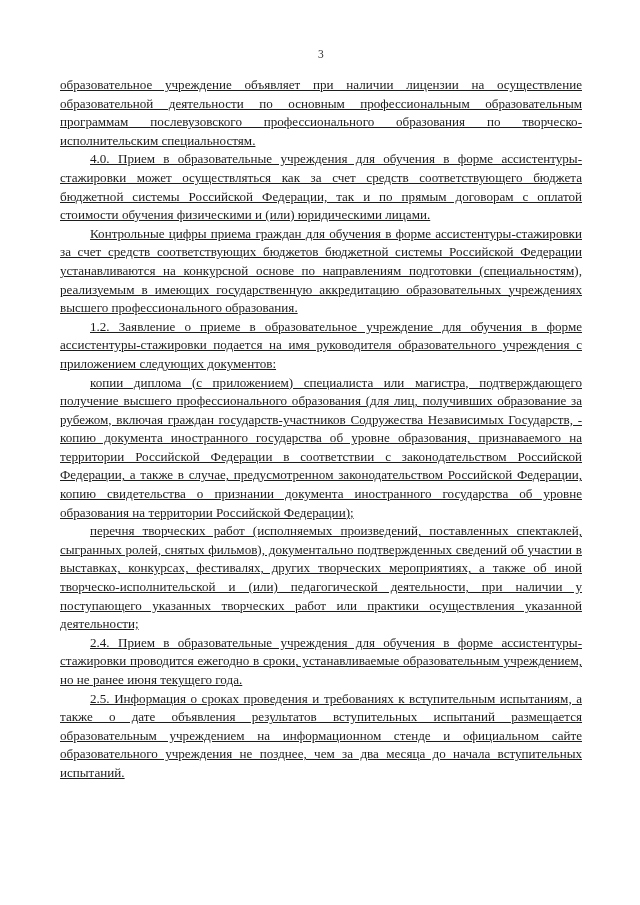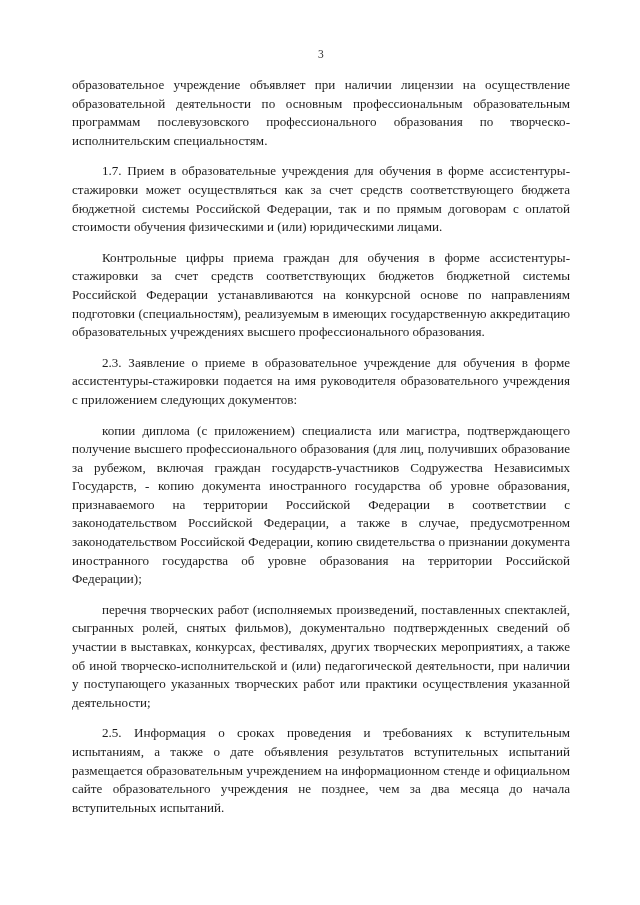--- a/index.html
+++ b/index.html
@@ -30,36 +30,38 @@
     letter-spacing: 0.2px;
   }
   .body-text {
     font-size: 13.1px;
     line-height: 18.6px;
     text-align: justify;
     text-justify: inter-word;
     color: #1d1d1d;
   }
   .para {
-    margin: 12px;
+    margin: 0;
     text-align: justify;
     text-align-last: left;
     hyphens: manual;
+    text-decoration: underline;
   }
   .para.indent {
     text-indent: 30px;
   }
 </style>
 </head>
 <body>
 
 <div class="page">
   <div class="page-number">3</div>
   <div class="body-text">
     <p class="para">образовательное учреждение объявляет при наличии лицензии на осуществление образовательной деятельности по основным профессиональным образовательным программам послевузовского профессионального образования по творческо-исполнительским специальностям.</p>
-    <p class="para indent">1.7. Прием в образовательные учреждения для обучения в форме ассистентуры-стажировки может осуществляться как за счет средств соответствующего бюджета бюджетной системы Российской Федерации, так и по прямым договорам с оплатой стоимости обучения физическими и (или) юридическими лицами.</p>
+    <p class="para indent">4.0. Прием в образовательные учреждения для обучения в форме ассистентуры-стажировки может осуществляться как за счет средств соответствующего бюджета бюджетной системы Российской Федерации, так и по прямым договорам с оплатой стоимости обучения физическими и (или) юридическими лицами.</p>
     <p class="para indent">Контрольные цифры приема граждан для обучения в форме ассистентуры-стажировки за счет средств соответствующих бюджетов бюджетной системы Российской Федерации устанавливаются на конкурсной основе по направлениям подготовки (специальностям), реализуемым в имеющих государственную аккредитацию образовательных учреждениях высшего профессионального образования.</p>
-    <p class="para indent">2.3. Заявление о приеме в образовательное учреждение для обучения в форме ассистентуры-стажировки подается на имя руководителя образовательного учреждения с приложением следующих документов:</p>
+    <p class="para indent">1.2. Заявление о приеме в образовательное учреждение для обучения в форме ассистентуры-стажировки подается на имя руководителя образовательного учреждения с приложением следующих документов:</p>
     <p class="para indent">копии диплома (с приложением) специалиста или магистра, подтверждающего получение высшего профессионального образования (для лиц, получивших образование за рубежом, включая граждан государств-участников Содружества Независимых Государств, - копию документа иностранного государства об уровне образования, признаваемого на территории Российской Федерации в соответствии с законодательством Российской Федерации, а также в случае, предусмотренном законодательством Российской Федерации, копию свидетельства о признании документа иностранного государства об уровне образования на территории Российской Федерации);</p>
     <p class="para indent">перечня творческих работ (исполняемых произведений, поставленных спектаклей, сыгранных ролей, снятых фильмов), документально подтвержденных сведений об участии в выставках, конкурсах, фестивалях, других творческих мероприятиях, а также об иной творческо-исполнительской и (или) педагогической деятельности, при наличии у поступающего указанных творческих работ или практики осуществления указанной деятельности;</p>
+    <p class="para indent">2.4. Прием в образовательные учреждения для обучения в форме ассистентуры-стажировки проводится ежегодно в сроки, устанавливаемые образовательным учреждением, но не ранее июня текущего года.</p>
     <p class="para indent">2.5. Информация о сроках проведения и требованиях к вступительным испытаниям, а также о дате объявления результатов вступительных испытаний размещается образовательным учреждением на информационном стенде и официальном сайте образовательного учреждения не позднее, чем за два месяца до начала вступительных испытаний.</p>
   </div>
 </div>
 
 </body></html>

